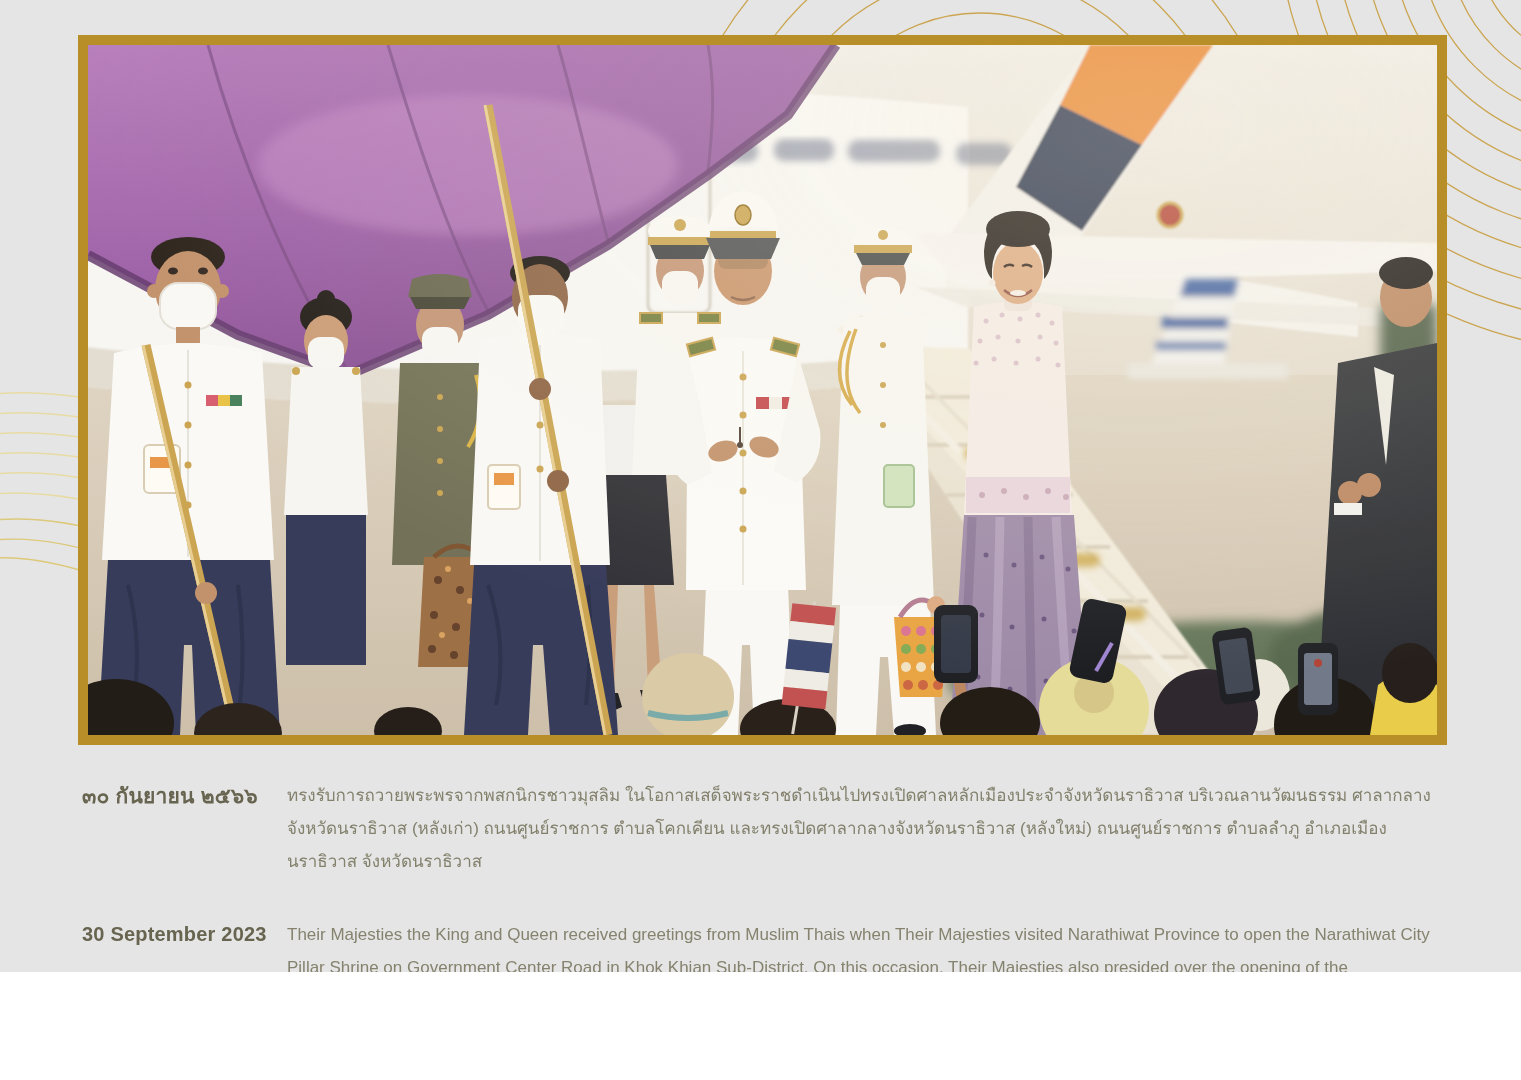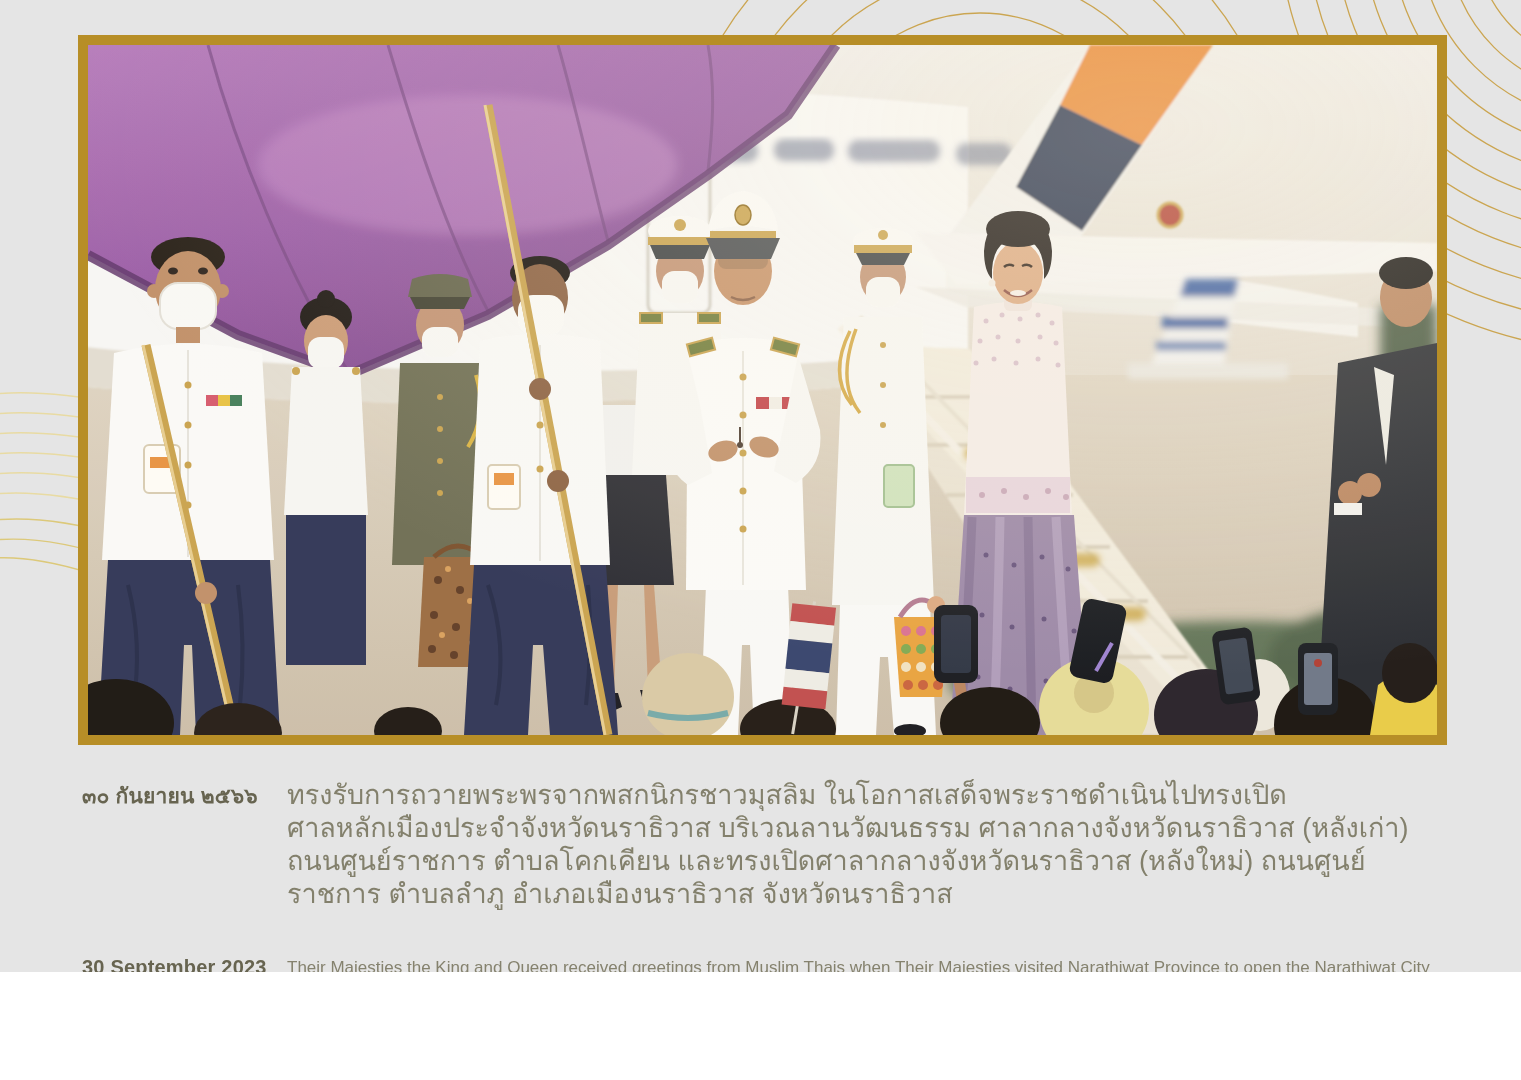--- a/index.html
+++ b/index.html
@@ -32,21 +32,21 @@
   .cap-date{
     flex:0 0 205px;
     color:#676450;
     font-size:21px;line-height:33px;font-weight:700;
     letter-spacing:.2px;
   }
   .cap-row.en .cap-date{font-size:20px;font-weight:600;}
   .cap-text{
     flex:1;margin:0;
     color:#83806C;
-    font-size:27px;line-height:33px;font-weight:400;
+    font-size:17px;line-height:33px;font-weight:400;
   }
   .cap-row.en .cap-text{font-size:17px;color:#85826E;}
 </style>
 </head>
 <body>
 
 <div class="page">
 
   <svg class="deco deco-top-center" width="700" height="35" viewBox="0 0 700 35">
     <g fill="none" stroke="#C5962D" stroke-width="1.3" opacity="0.8">

